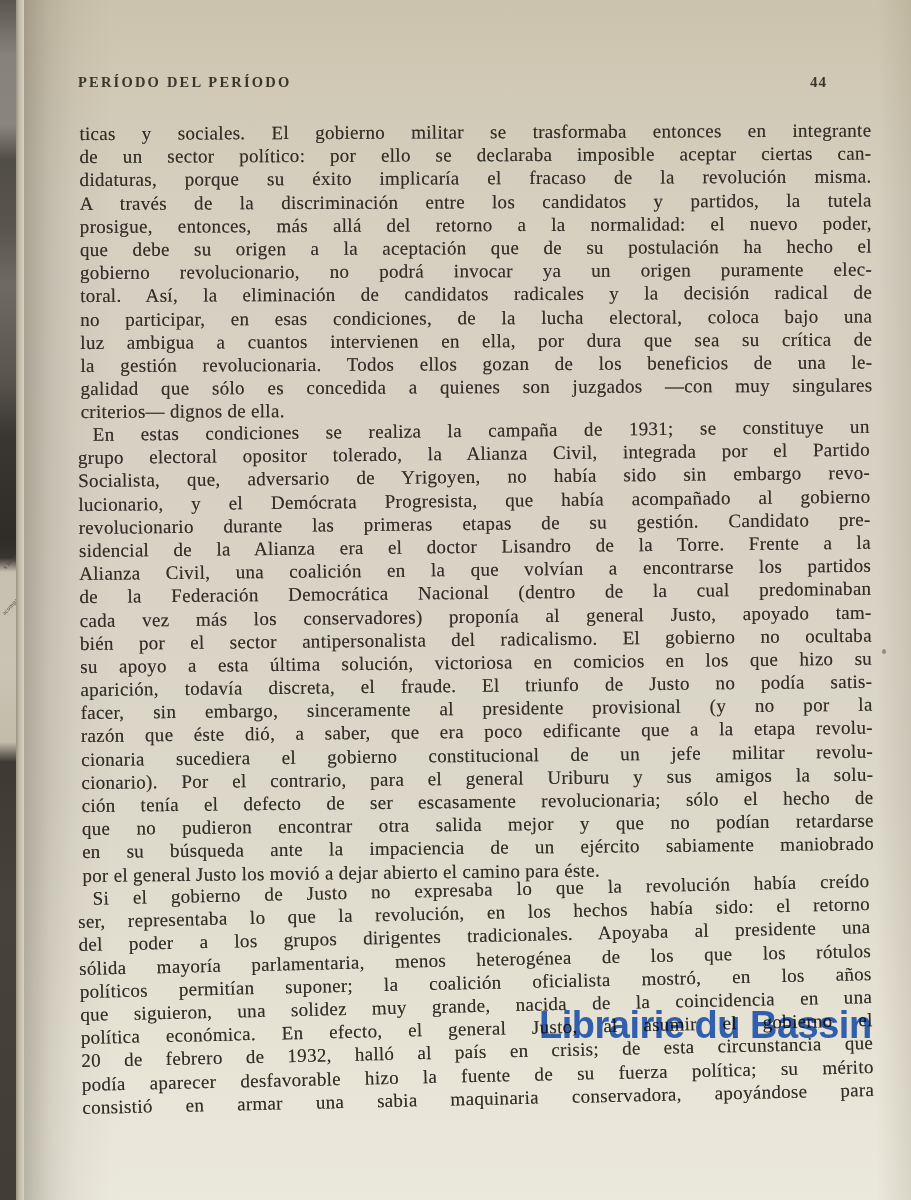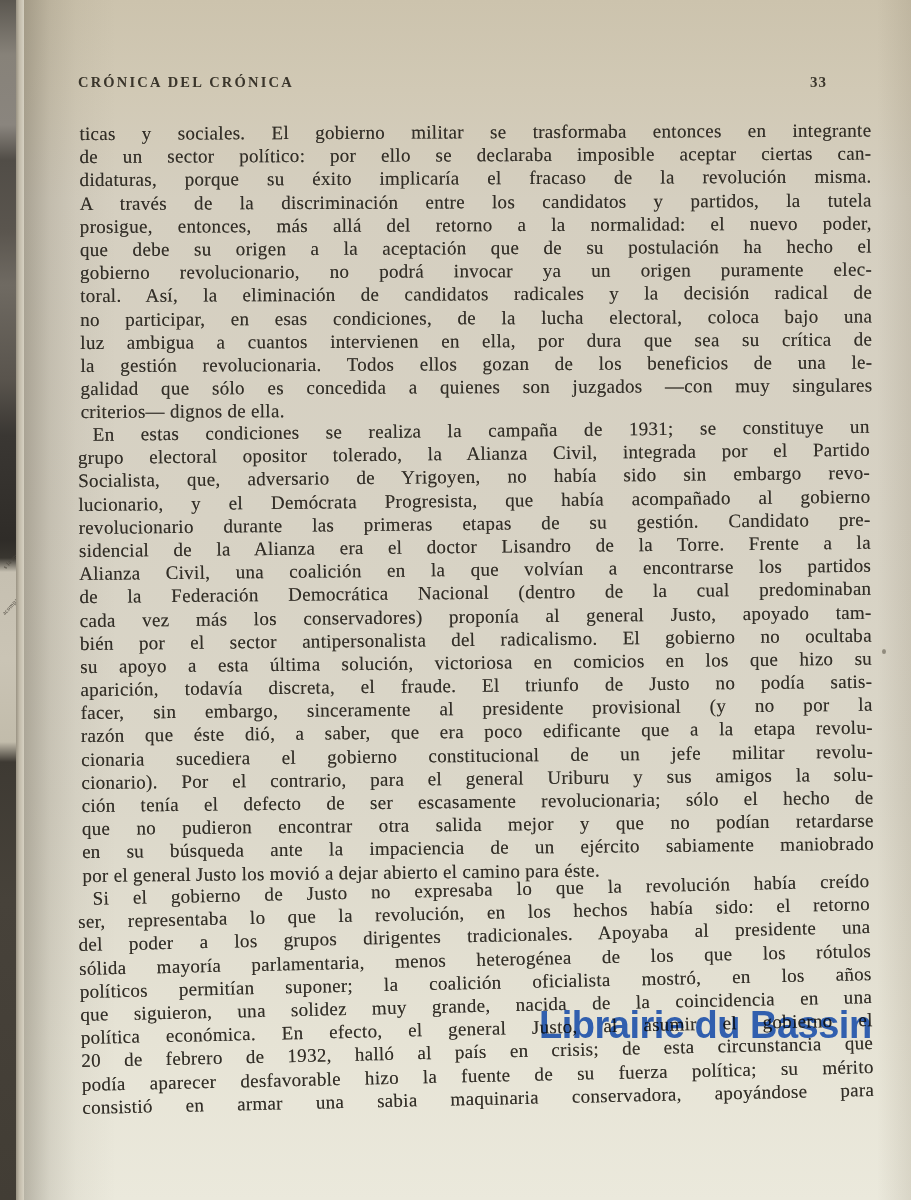--- a/index.html
+++ b/index.html
@@ -56,23 +56,23 @@
 
   <div id="facing-strip">
     <span class="frag" id="frag-a">s la multi</span>
     <span class="frag" id="frag-b">acompañ</span>
   </div>
 
   <div id="page-edge"></div>
 
   <div id="page">
 
-    <div id="running-title">CRÓNICA DEL CRÓNICA</div>
+    <div id="running-title">PERÍODO DEL PERÍODO</div>
 
-    <div id="page-number">33</div>
+    <div id="page-number">44</div>
 
     <div id="text-block">
         <div class="paragraph" style="transform: rotate(-0.25deg);">
           <div class="line">ticas y sociales. El gobierno militar se trasformaba entonces en integrante</div>
           <div class="line">de un sector político: por ello se declaraba imposible aceptar ciertas can-</div>
           <div class="line">didaturas, porque su éxito implicaría el fracaso de la revolución misma.</div>
           <div class="line">A través de la discriminación entre los candidatos y partidos, la tutela</div>
           <div class="line">prosigue, entonces, más allá del retorno a la normalidad: el nuevo poder,</div>
           <div class="line">que debe su origen a la aceptación que de su postulación ha hecho el</div>
           <div class="line">gobierno revolucionario, no podrá invocar ya un origen puramente elec-</div>

